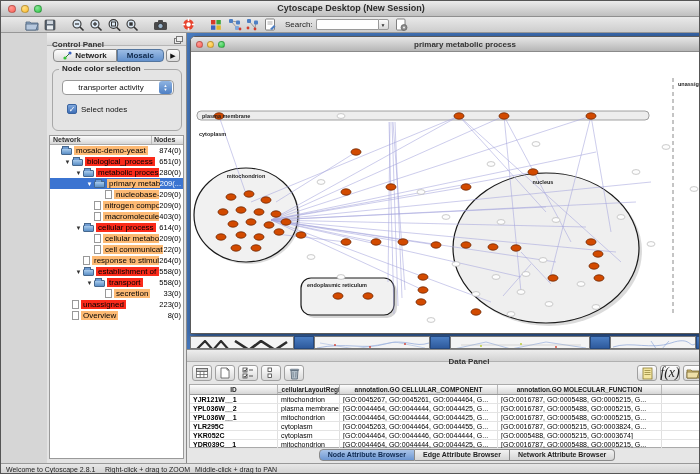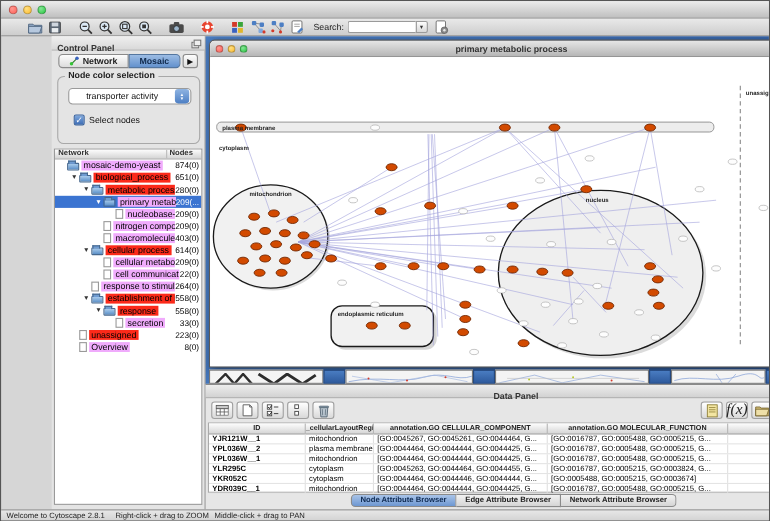--- a/index.html
+++ b/index.html
@@ -52,21 +52,21 @@
   .treehead .h2{width:32px;border-left:1px solid #bbb;padding-left:2px;}
   .trow{display:flex;align-items:center;height:11px;font-size:8px;color:#000;white-space:nowrap;}
   .trow.sel{background:#3b74d1;color:#fff;}
   .ind{flex:none;height:1px;}
   .arrow{flex:none;width:9px;font-size:6px;color:#333;text-align:center;}
   .trow.sel .arrow{color:#fff;}
   .fold{flex:none;width:11px;height:7px;background:linear-gradient(#a8cbEC,#5b8fc7);border:1px solid #46688e;border-radius:1px;margin:2px 2px 0 0;position:relative;}
   .fold:before{content:'';position:absolute;top:-3px;left:0;width:5px;height:2px;background:#6f9cd2;border:1px solid #46688e;border-bottom:none;}
   .file{flex:none;width:7px;height:9px;background:#fff;border:1px solid #999;margin-right:2px;}
   .tlabel{padding:0 2px;overflow:hidden;max-width:86px;}
-  .tlabel.green{background:#f0abfc;color:#000;}
+  .tlabel.green{background:#fdba74;color:#000;}
   .tlabel.red{background:#fb2a1a;color:#000;}
   .tcount{margin-left:auto;padding-right:2px;font-size:7.5px;}
   
   .right{position:absolute;left:140px;top:0;width:560px;height:430px;}
   .desktop{position:absolute;left:0;top:0;width:560px;height:316px;background:linear-gradient(120deg,#4a7dc2,#2e5a9d);overflow:hidden;}
   .nw{position:absolute;left:3px;top:3px;width:550px;height:298px;background:#fff;border:1px solid #5a5a5a;border-radius:5px 5px 0 0;box-shadow:2px 3px 8px rgba(0,0,0,.45);}
   .nw-title{position:relative;height:15px;background:linear-gradient(#e6e6e6,#b6b6b6);border-bottom:1px solid #8a8a8a;border-radius:4px 4px 0 0;}
   .nw-title .lights{left:5px;top:4px;gap:4px;}
   .nw-title .light{width:7px;height:7px;}
   .nw-title .wtitle{top:3px;font-size:8px;color:#333;}
@@ -102,20 +102,21 @@
 <body>
 
 <div class="app">
 
   <div class="titlebar">
     <div class="lights">
       <div class="light r"></div>
       <div class="light y"></div>
       <div class="light g"></div>
     </div>
+    <div class="wtitle">Cytoscape Desktop (New Session)</div>
   </div>
 
   <div class="toolbar">
     <div class="tbtn">
         <svg width="14" height="12" viewBox="0 0 14 12">
           <path d="M1 3h4l1 1h7v7H1z" fill="#8fa7c4" stroke="#4e657f" stroke-width="0.8"></path>
           <path d="M1 5h12l-2 6H1z" fill="#b6c8de" stroke="#4e657f" stroke-width="0.8"></path>
         </svg>
       </div>
     <div class="tbtn">
@@ -347,21 +348,21 @@
               <span class="ind" style="width: 24px;"></span>
               <span class="arrow">▼</span>
               <span class="fold"></span>
               <span class="tlabel red">establishment of lo</span>
               <span class="tcount">558(0)</span>
             </div>
             <div class="trow">
               <span class="ind" style="width: 35px;"></span>
               <span class="arrow">▼</span>
               <span class="fold"></span>
-              <span class="tlabel red">response</span>
+              <span class="tlabel red">transport</span>
               <span class="tcount">558(0)</span>
             </div>
             <div class="trow">
               <span class="ind" style="width: 46px;"></span>
               <span class="arrow"></span>
               <span class="file"></span>
               <span class="tlabel green">secretion</span>
               <span class="tcount">33(0)</span>
             </div>
             <div class="trow">

